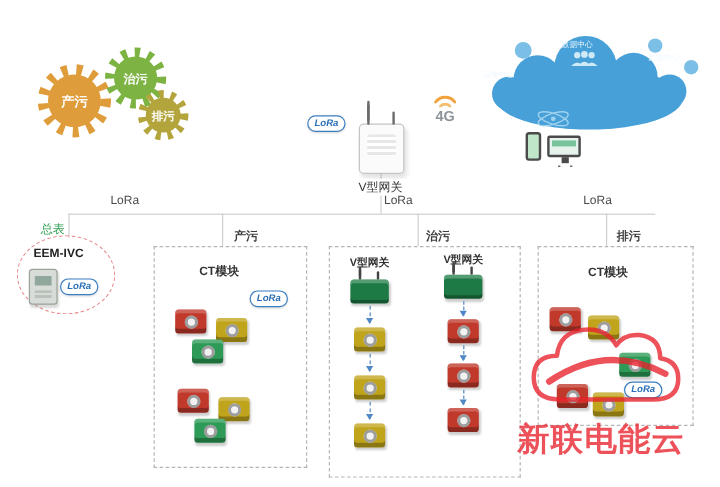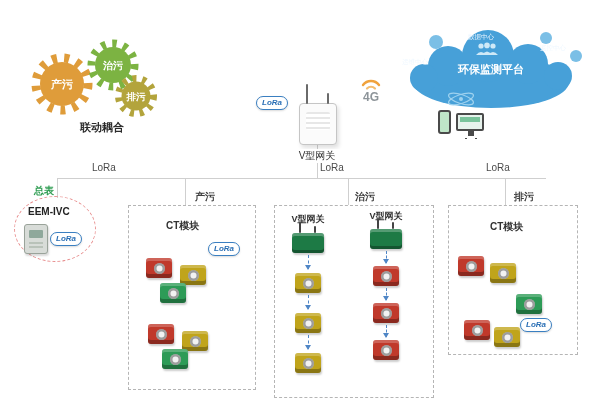--- a/index.html
+++ b/index.html
@@ -60,21 +60,20 @@
   <svg class="abs" style="left:84px;top:36px" width="58" height="58" viewBox="0 0 58 58">
     <circle cx="29" cy="29" r="21.5" fill="none" stroke="#7cb342" stroke-width="8" stroke-dasharray="4.5 6.6"></circle>
     <circle cx="29" cy="29" r="18" fill="#7cb342"></circle>
     <text x="29" y="33" text-anchor="middle" font-size="10" font-weight="bold" fill="#fff">治污</text>
   </svg>
   <svg class="abs" style="left:112px;top:72px" width="48" height="48" viewBox="0 0 48 48">
     <circle cx="24" cy="24" r="17.5" fill="none" stroke="#b3a43c" stroke-width="7" stroke-dasharray="4 5.8"></circle>
     <circle cx="24" cy="24" r="14.5" fill="#b3a43c"></circle>
     <text x="24" y="28" text-anchor="middle" font-size="9.5" font-weight="bold" fill="#fff">排污</text>
   </svg>
-  <div class="txt" style="left:58px;top:120px;width:88px;text-align:center;font-size:11px;font-weight:bold;color:#2b2b2b">联动耦合</div>
 
   <div class="vline" style="left:317px;top:145px;height:33px"></div>
   <div class="gw" style="left:299px;top:103px">
     <div class="gw-face"></div>
   </div>
   <div class="txt" style="left:291px;top:149px;width:52px;text-align:center;font-size:10px;background:#fff">V型网关</div>
   <span class="lora" style="left:256px;top:96px">LoRa</span>
   <svg class="abs" style="left:356px;top:74px" width="30" height="30" viewBox="0 0 30 30">
     <path d="M7 11 A10 10 0 0 1 23 11" fill="none" stroke="#f0a23c" stroke-width="2.4" stroke-linecap="round"></path>
     <path d="M11 14.5 A5.5 5.5 0 0 1 19 14.5" fill="none" stroke="#f5bd6e" stroke-width="2.2" stroke-linecap="round"></path>
@@ -89,21 +88,20 @@
       <circle cx="132" cy="42" r="20"></circle>
       <circle cx="162" cy="54" r="14"></circle>
       <circle cx="28" cy="56" r="14"></circle>
     </g>
     <g fill="#7bbfe6">
       <circle cx="40" cy="20" r="7"></circle>
       <circle cx="150" cy="16" r="6"></circle>
       <circle cx="180" cy="34" r="6"></circle>
     </g>
   </svg>
-  <div class="txt" style="left:426px;top:62px;width:130px;text-align:center;font-size:11px;font-weight:bold;color:#fff">环保监测平台</div>
   <div class="cloud-sub" style="left:468px;top:33px">数据中心</div>
   <div class="cloud-sub" style="left:402px;top:58px">运维中心</div>
   <div class="cloud-sub" style="left:540px;top:44px">监控中心</div>
   <svg class="abs" style="left:474px;top:42px" width="26" height="14" viewBox="0 0 26 14">
     <g fill="#cfe9f7">
       <circle cx="7" cy="4" r="2.6"></circle>
         <path d="M2 13 q5 -6 10 0 z"></path>
       <circle cx="13" cy="3.4" r="2.8"></circle>
         <path d="M8 13 q5 -7 10 0 z"></path>
       <circle cx="19" cy="4" r="2.6"></circle>
@@ -122,21 +120,21 @@
 
   <div class="hline" style="left:57px;top:178px;width:489px"></div>
   <div class="vline" style="left:57px;top:178px;height:20px"></div>
   <div class="vline" style="left:185px;top:178px;height:27px"></div>
   <div class="vline" style="left:348px;top:178px;height:27px"></div>
   <div class="vline" style="left:505px;top:178px;height:27px"></div>
   <div class="txt" style="left:92px;top:162px;font-size:10px;color:#4a4a4a">LoRa</div>
   <div class="txt" style="left:320px;top:162px;font-size:10px;color:#4a4a4a">LoRa</div>
   <div class="txt" style="left:486px;top:162px;font-size:10px;color:#4a4a4a">LoRa</div>
 
-  <div class="txt" style="left:34px;top:184px;font-size:10px;font-weight:bold;color:#2f9d52">总表</div>
+  <div class="txt" style="left:34px;top:184px;font-size:10px;font-weight:normal;color:#2f9d52">总表</div>
   <div class="abs" style="left:14px;top:196px;width:82px;height:66px;border:1.5px dashed #e89090;border-radius:50%"></div>
   <div class="txt" style="left:28px;top:206px;font-size:10px;font-weight:bold;color:#222">EEM-IVC</div>
   <div class="meter" style="left:24px;top:224px"></div>
   <span class="lora" style="left:50px;top:232px">LoRa</span>
 
   <div class="box-title" style="left:193px;top:190px">产污</div>
   <div class="box-title" style="left:353px;top:190px">治污</div>
   <div class="box-title" style="left:512px;top:190px">排污</div>
 
   <div class="dash-box" style="left:128px;top:205px;width:128px;height:185px"></div>
@@ -170,14 +168,21 @@
 
   <div class="dash-box" style="left:448px;top:205px;width:130px;height:150px"></div>
   <div class="txt" style="left:490px;top:220px;font-size:10px;font-weight:bold">CT模块</div>
   <div class="ct red" style="left:458px;top:256px"></div>
   <div class="ct yel" style="left:490px;top:263px"></div>
   <div class="ct grn" style="left:516px;top:294px"></div>
   <span class="lora" style="left:520px;top:318px">LoRa</span>
   <div class="ct red" style="left:464px;top:320px"></div>
   <div class="ct yel" style="left:494px;top:327px"></div>
 
+  <div class="abs" style="left:425px;top:262px;width:175px;height:140px;opacity:.78;pointer-events:none">
+    <svg width="160" height="86" viewBox="0 0 140 80">
+      <path d="M 34 66 L 106 66 Q 126 66 126 50 Q 126 36 112 34 Q 112 18 96 16 Q 84 15 78 24 Q 70 10 52 12 Q 34 14 32 32 Q 14 32 14 49 Q 14 66 34 66 Z" fill="none" stroke="#e8222d" stroke-width="3.5" stroke-linejoin="round"></path>
+      <path d="M 26 52 Q 70 22 116 46" fill="none" stroke="#e8222d" stroke-width="5" stroke-linecap="round"></path>
+    </svg>
+    <div class="wm-text" style="left:6px;top:86px">新联电能云</div>
+  </div>
 
 </div>
 
 </body></html>

